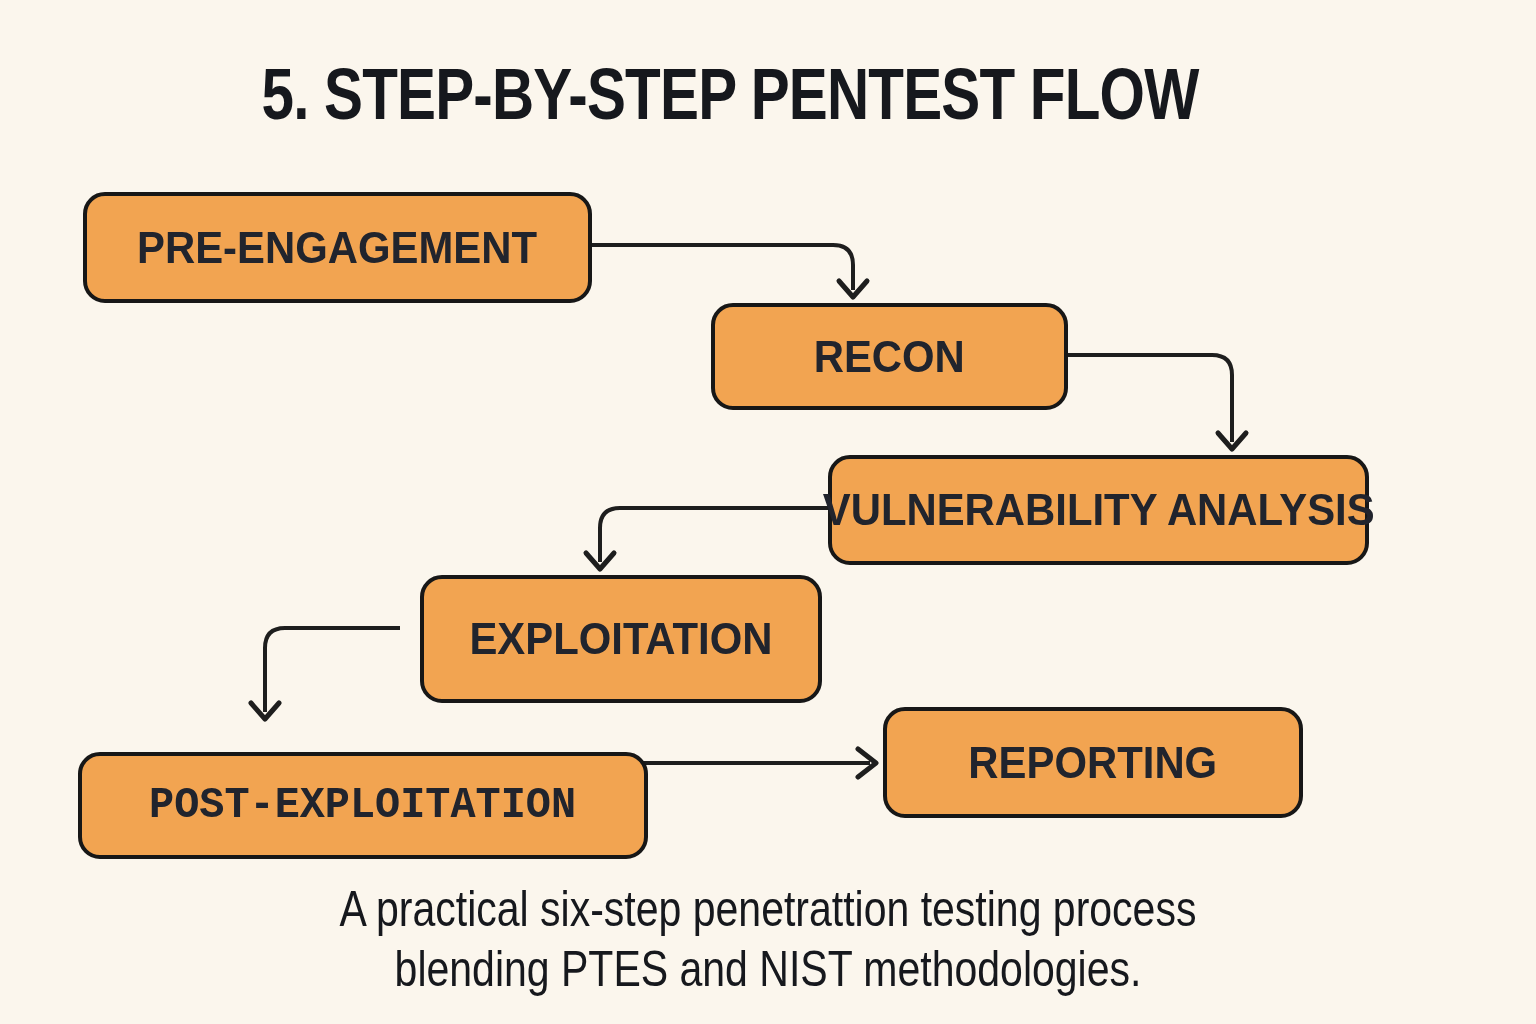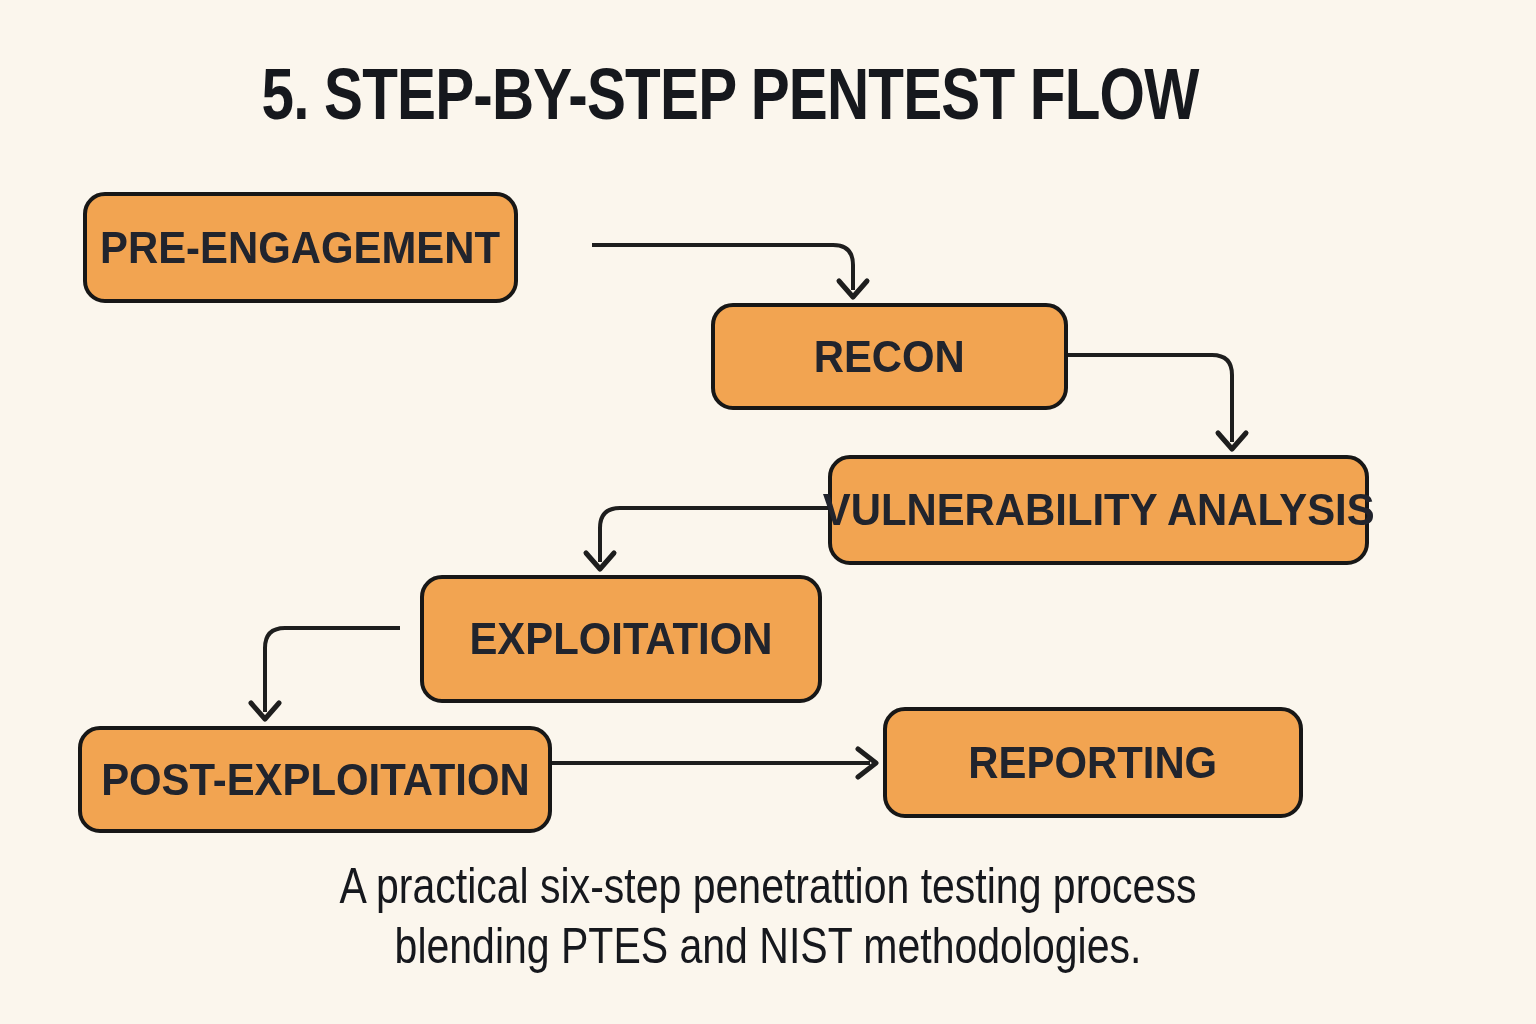--- a/index.html
+++ b/index.html
@@ -47,42 +47,42 @@
     justify-content:center;
   }
   .node .label{
     font-size:45px;
     font-weight:700;
     color:var(--node-text);
     white-space:nowrap;
     transform:scaleX(0.93);
     transform-origin:center center;
   }
-  .node-pre   {left:83px;  top:192px; width:435px; height:111px;}
+  .node-pre   {left:83px;  top:192px; width:509px; height:111px;}
   .node-recon {left:685px; top:303px; width:357px; height:107px;margin-left:26px;}
   .node-vuln  {left:828px; top:455px; width:541px; height:110px;}
   .node-expl  {left:420px; top:575px; width:402px; height:128px;}
-  .node-post  {left:78px;  top:726px; width:474px; height:107px;}
+  .node-post  {left:78px;  top:752px; width:570px; height:107px;font-family:Liberation Mono, monospace;}
   .node-rept  {left:883px; top:707px; width:420px; height:111px;}
   svg.edges{
     position:absolute;
     left:0; top:0;
     width:1536px;
     height:1024px;
     pointer-events:none;
   }
   svg.edges path{
     fill:none;
     stroke:var(--arrow);
   }
   svg.edges .edge-line{stroke-width:4;}
   svg.edges .edge-head{stroke-width:5;stroke-linecap:round;stroke-linejoin:round;}
   .caption{
     position:absolute;
-    top:856px;
+    top:879px;
     left:0;
     width:1536px;
     text-align:center;
     color:var(--title-text);
   }
   .caption .cap-line{
     font-size:50px;
     font-weight:400;
     line-height:60px;
     transform:scaleX(0.82);

